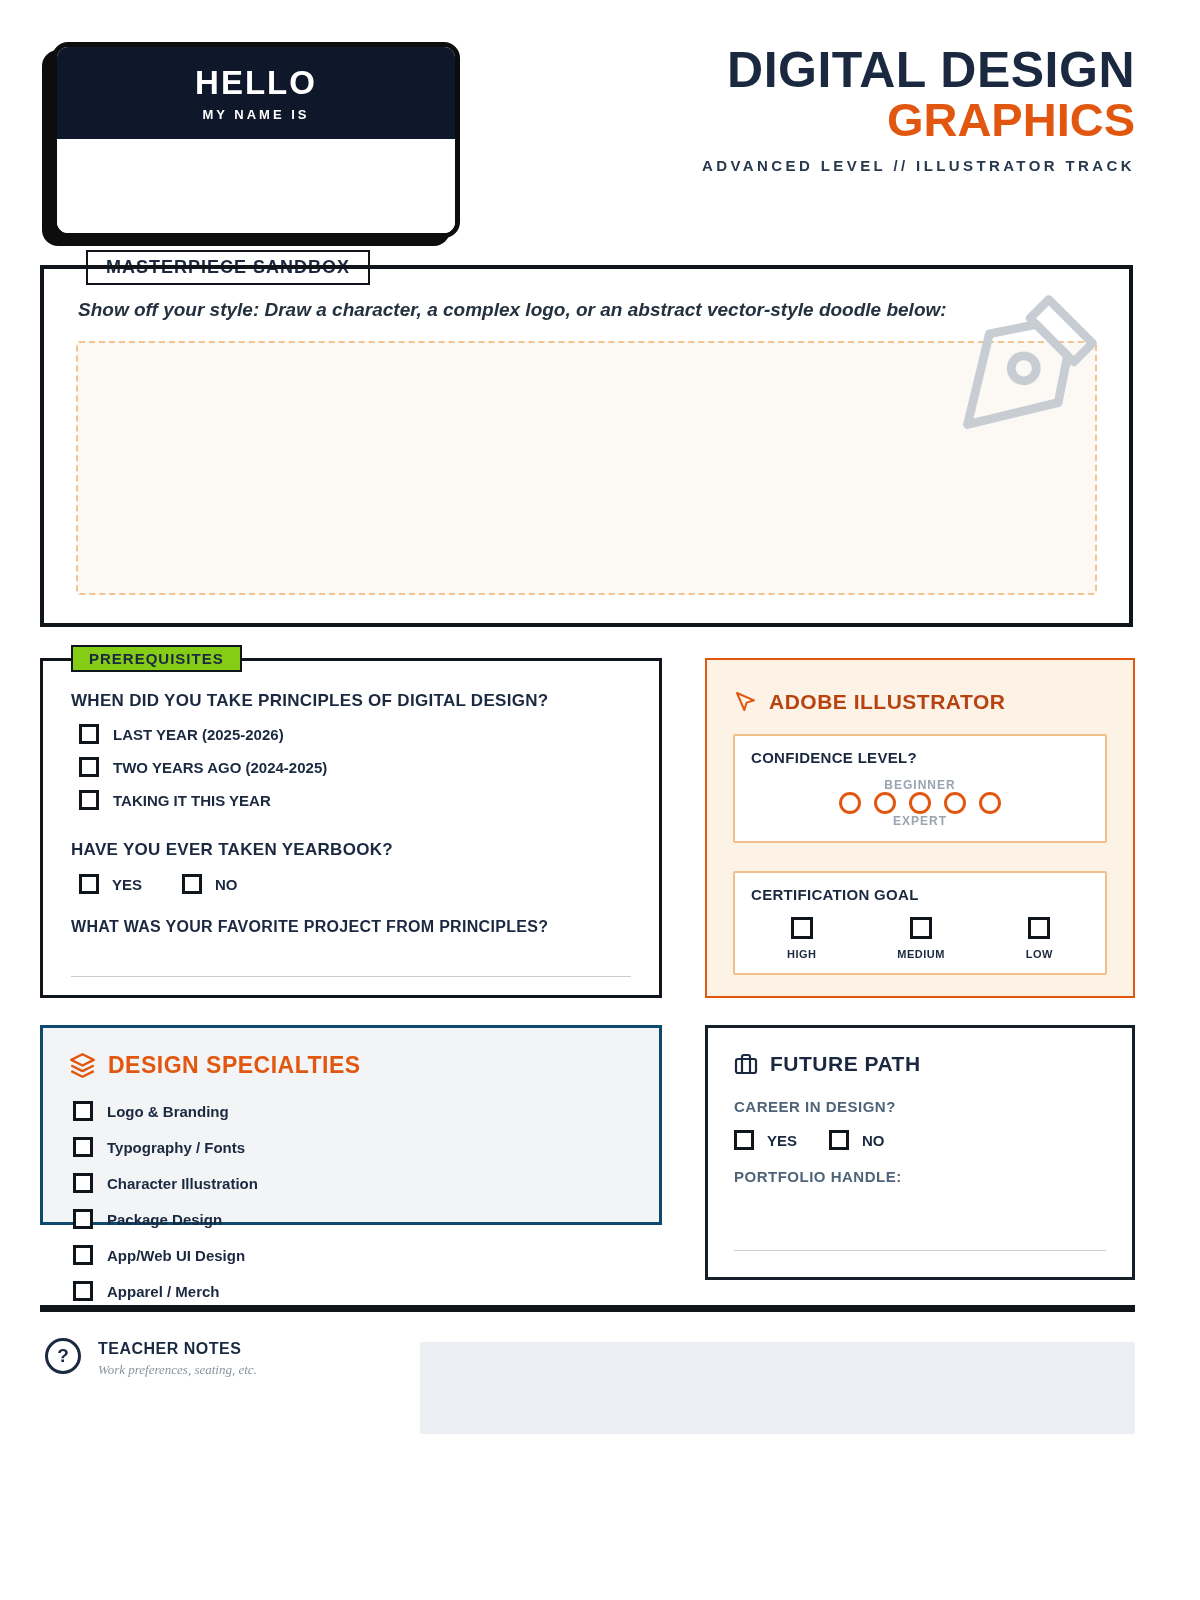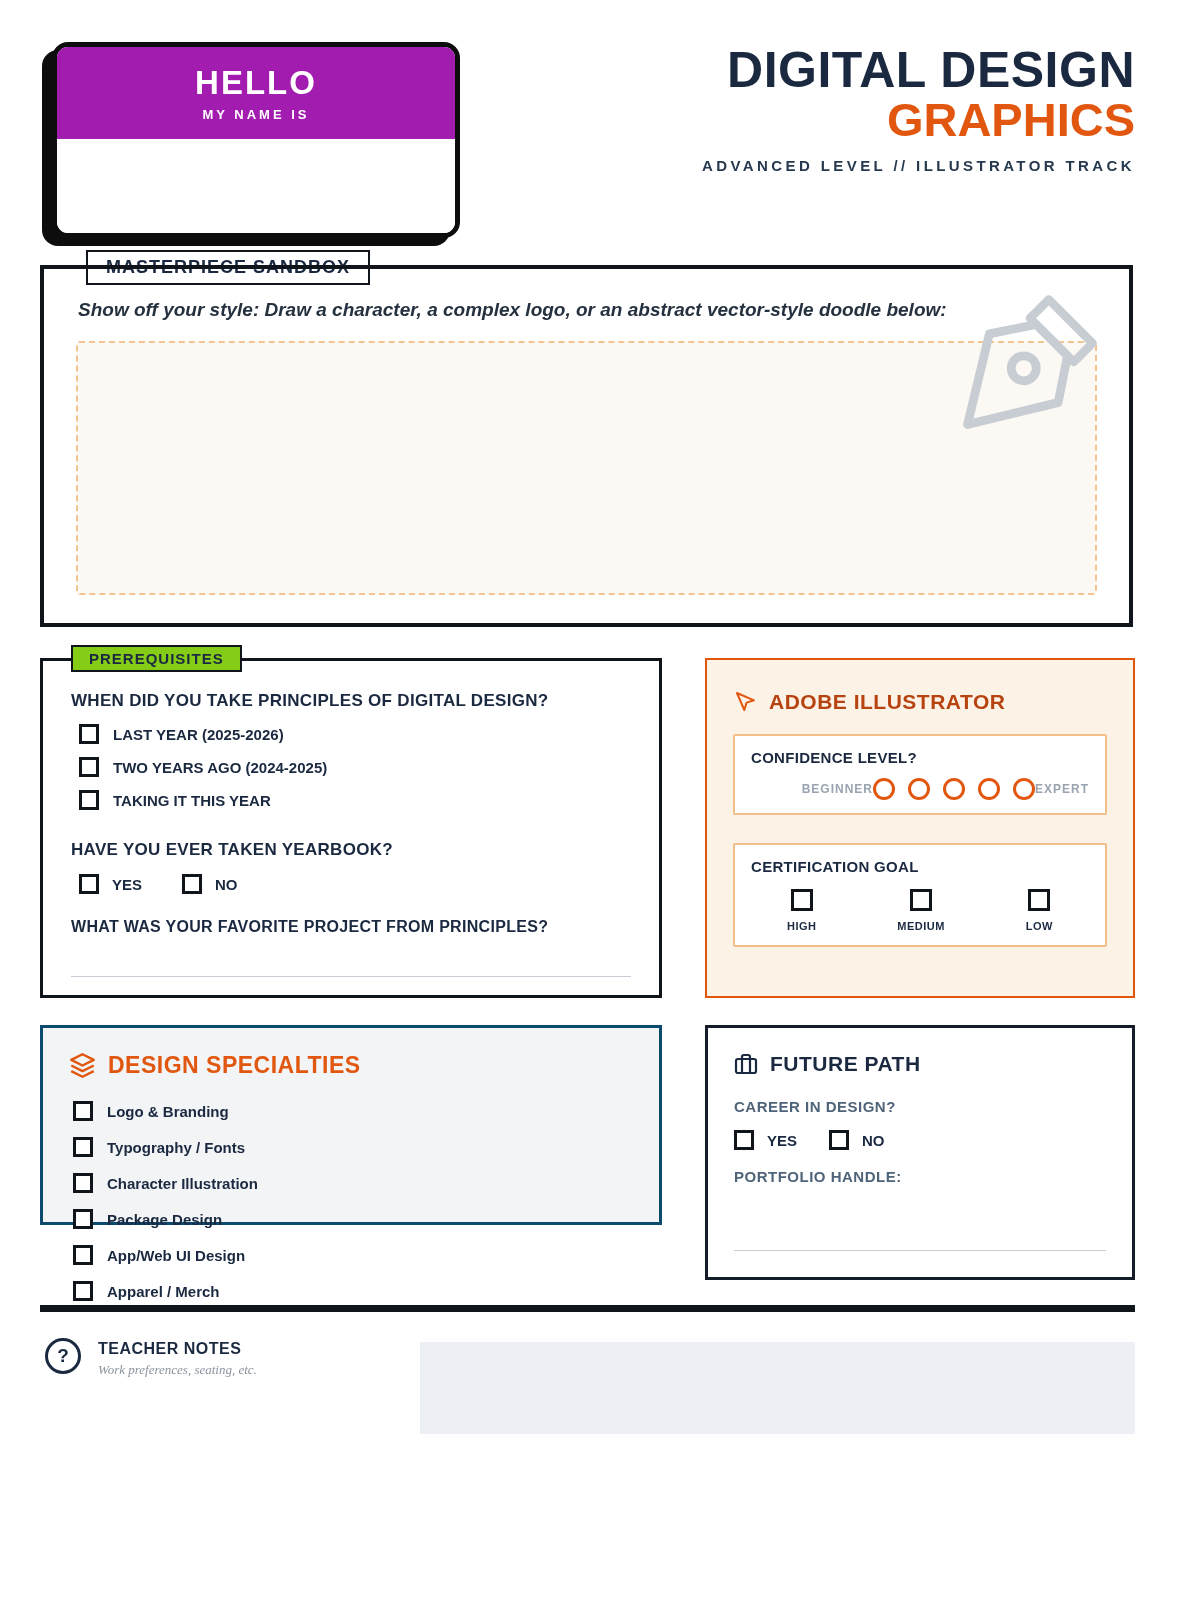--- a/index.html
+++ b/index.html
@@ -4,21 +4,21 @@
 <style>
   * { margin:0; padding:0; box-sizing:border-box; }
   html,body { background:#ffffff; }
   body { font-family:"Liberation Sans", sans-serif; color:#1B2940; }
   .page { position:relative; width:1200px; height:1600px; background:#ffffff; overflow:hidden; }
 
   
   .nametag { position:absolute; left:52px; top:42px; width:408px; height:196px;
              border:5px solid #0D0D0D; border-radius:16px; background:#fff;
              box-shadow:-10px 8px 0 #0D0D0D; overflow:hidden; }
-  .nametag-header { height:92px; background:#a21caf; display:flex; flex-direction:column;
+  .nametag-header { height:92px; background:#0f172a; display:flex; flex-direction:column;
                     align-items:center; justify-content:center; gap:5px; }
   .nametag-hello { color:#fff; font-size:33px; font-weight:800; letter-spacing:2px; }
   .nametag-sub { color:#fff; font-size:13px; font-weight:700; letter-spacing:3px; }
   .nametag-body { height:94px; background:#fff; }
 
   
   .masthead { position:absolute; right:65px; top:44px; text-align:right; }
   .m-line1 { font-size:50px; font-weight:800; color:#1B2940; letter-spacing:0.5px; line-height:1.04; }
   .m-line2 { font-size:47px; font-weight:700; color:#E2570F; line-height:1.04; }
   .m-sub   { margin-top:12px; font-size:15px; font-weight:700; color:#27394E; letter-spacing:3.4px; }
@@ -58,21 +58,21 @@
   .write-line { border-bottom:1px solid #C9CED6; }
   .q3-line { margin-top:40px; width:100%; }
 
   
   .ai-panel { position:absolute; left:705px; top:658px; width:430px; height:340px;
               background:#FCF2E6; border:2px solid #E2570F; padding:30px 26px 24px; }
   .ai-title { font-size:21px; font-weight:800; color:#B74310; letter-spacing:0.5px; }
   .sub-box { background:#fff; border:2px solid #F2BE8C; border-radius:2px;
              margin-top:20px; padding:13px 16px; }
   .sub-box-title { font-size:15px; font-weight:800; color:#1B2940; letter-spacing:0.3px; }
-  .conf-row { display:flex; align-items:center; justify-content:flex-end; margin-top:12px; }
+  .conf-row { display:flex; align-items:center; justify-content:flex-start; margin-top:12px;flex-direction:column; }
   .conf-end { font-size:12px; font-weight:700; color:#9AA4B0; letter-spacing:1px; }
   .conf-circles { display:flex; gap:13px; }
   .conf-circle { width:22px; height:22px; border-radius:50%; border:3px solid #E2570F; background:#fff; }
   .cert-box { margin-top:28px; }
   .cert-row { display:flex; justify-content:space-between; padding:0 36px; margin-top:14px; }
   .cert-col { display:flex; flex-direction:column; align-items:center; gap:9px; }
   .cert-check { width:22px; height:22px; }
   .cert-label { font-size:11px; font-weight:800; color:#1B2940; letter-spacing:0.5px; }
 
   

